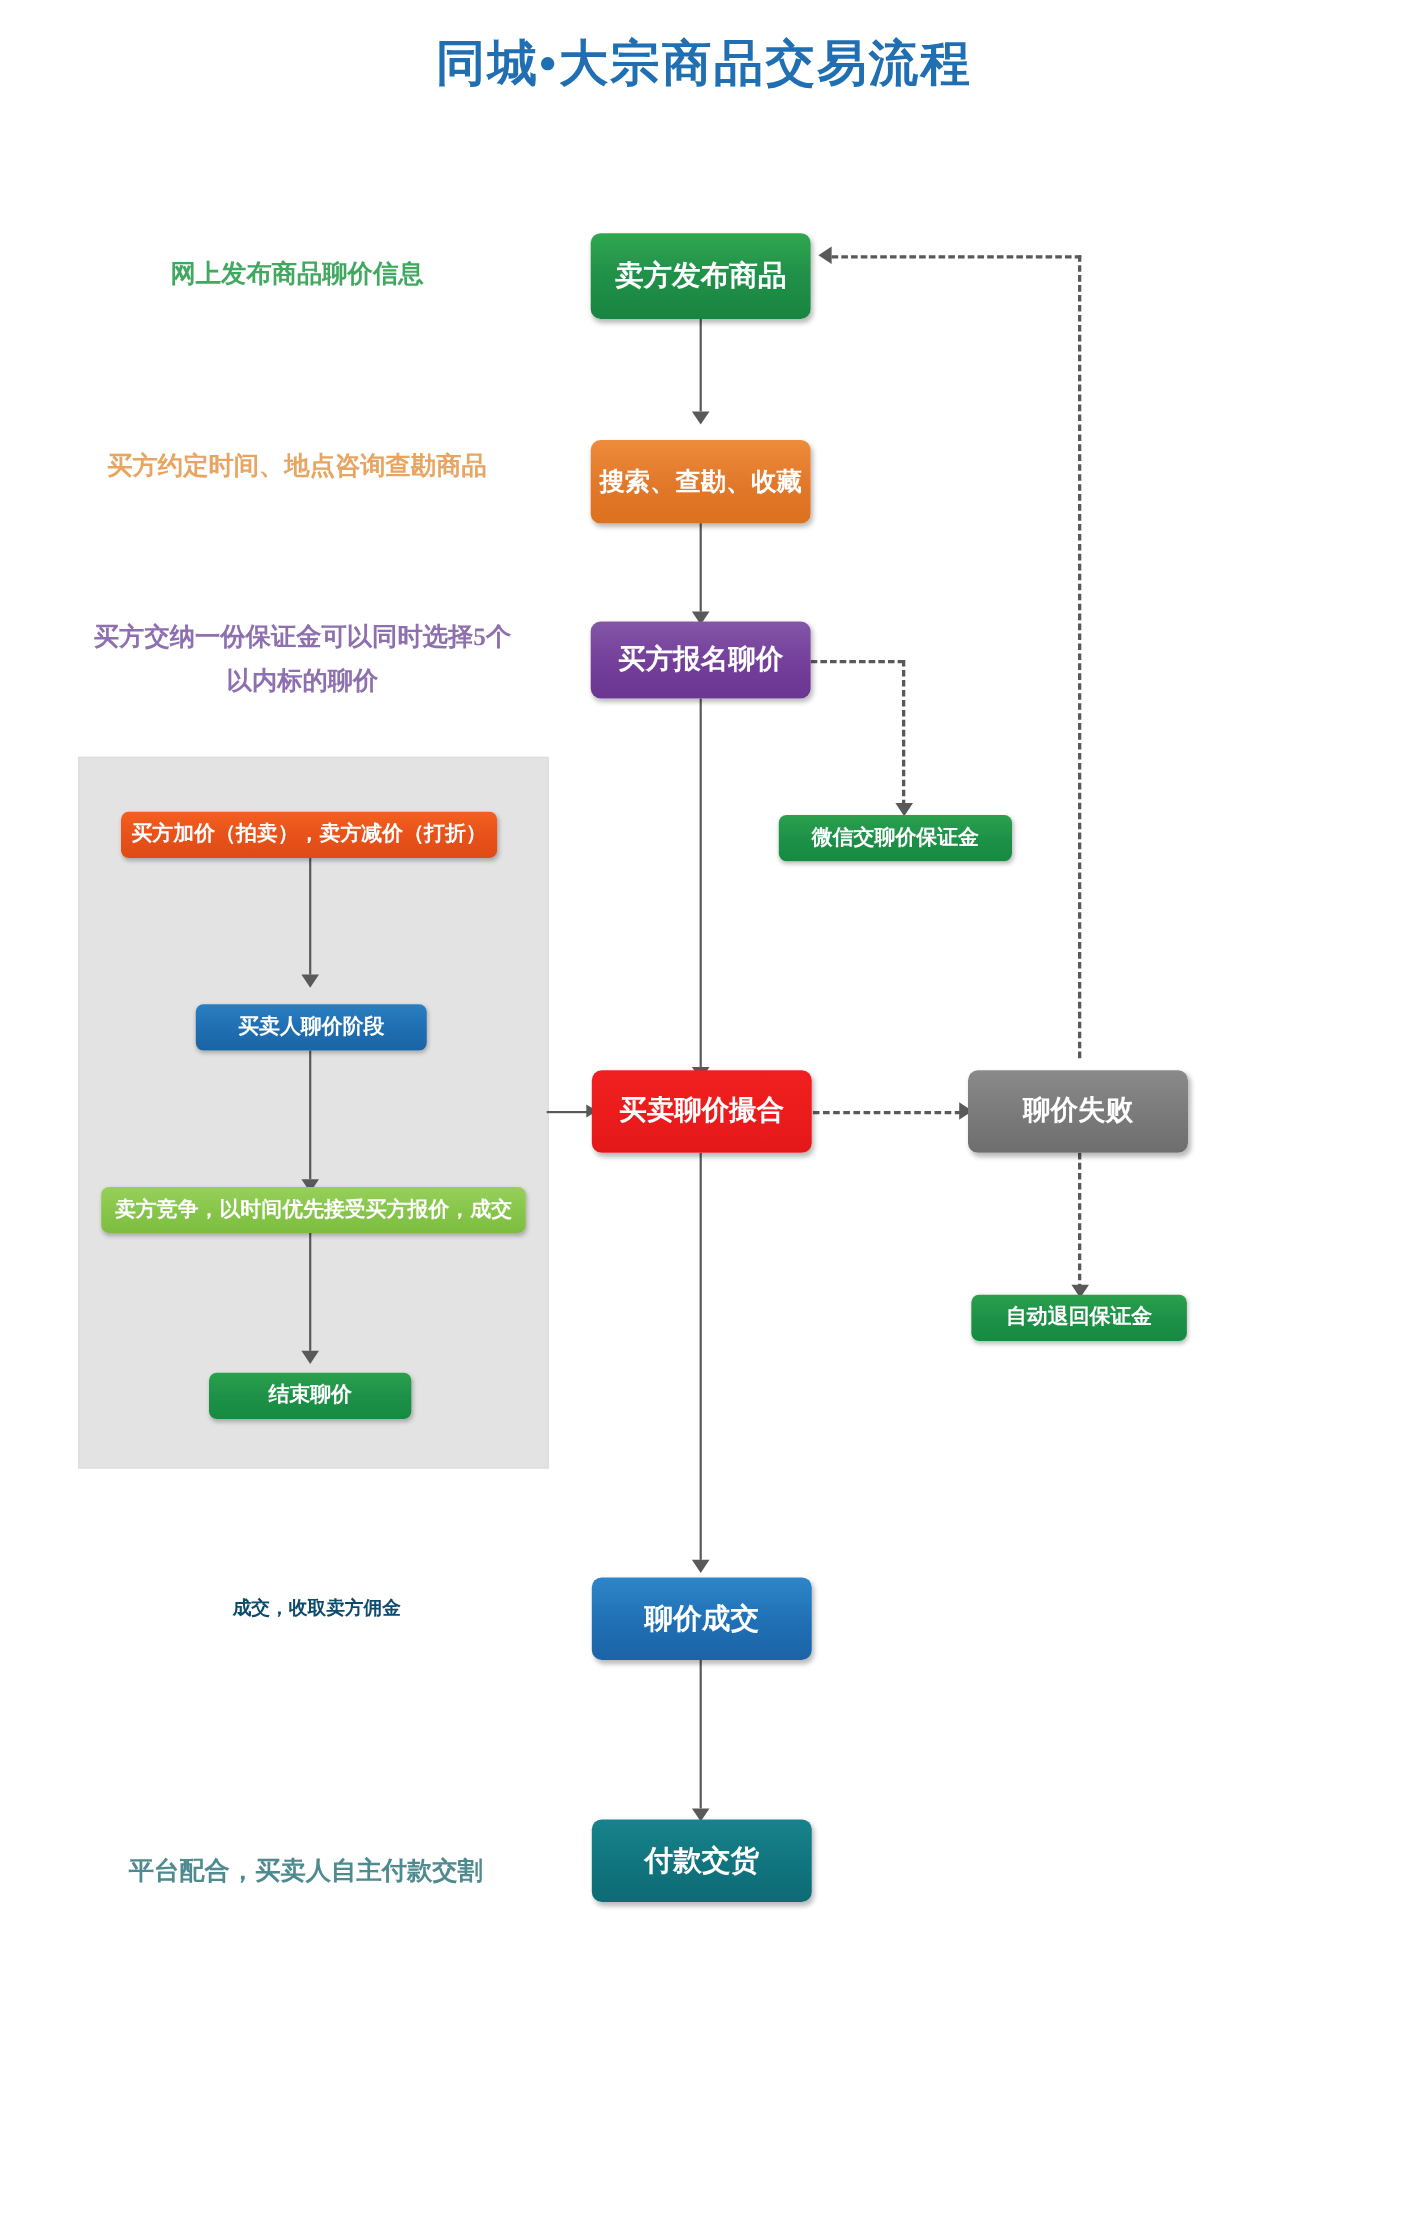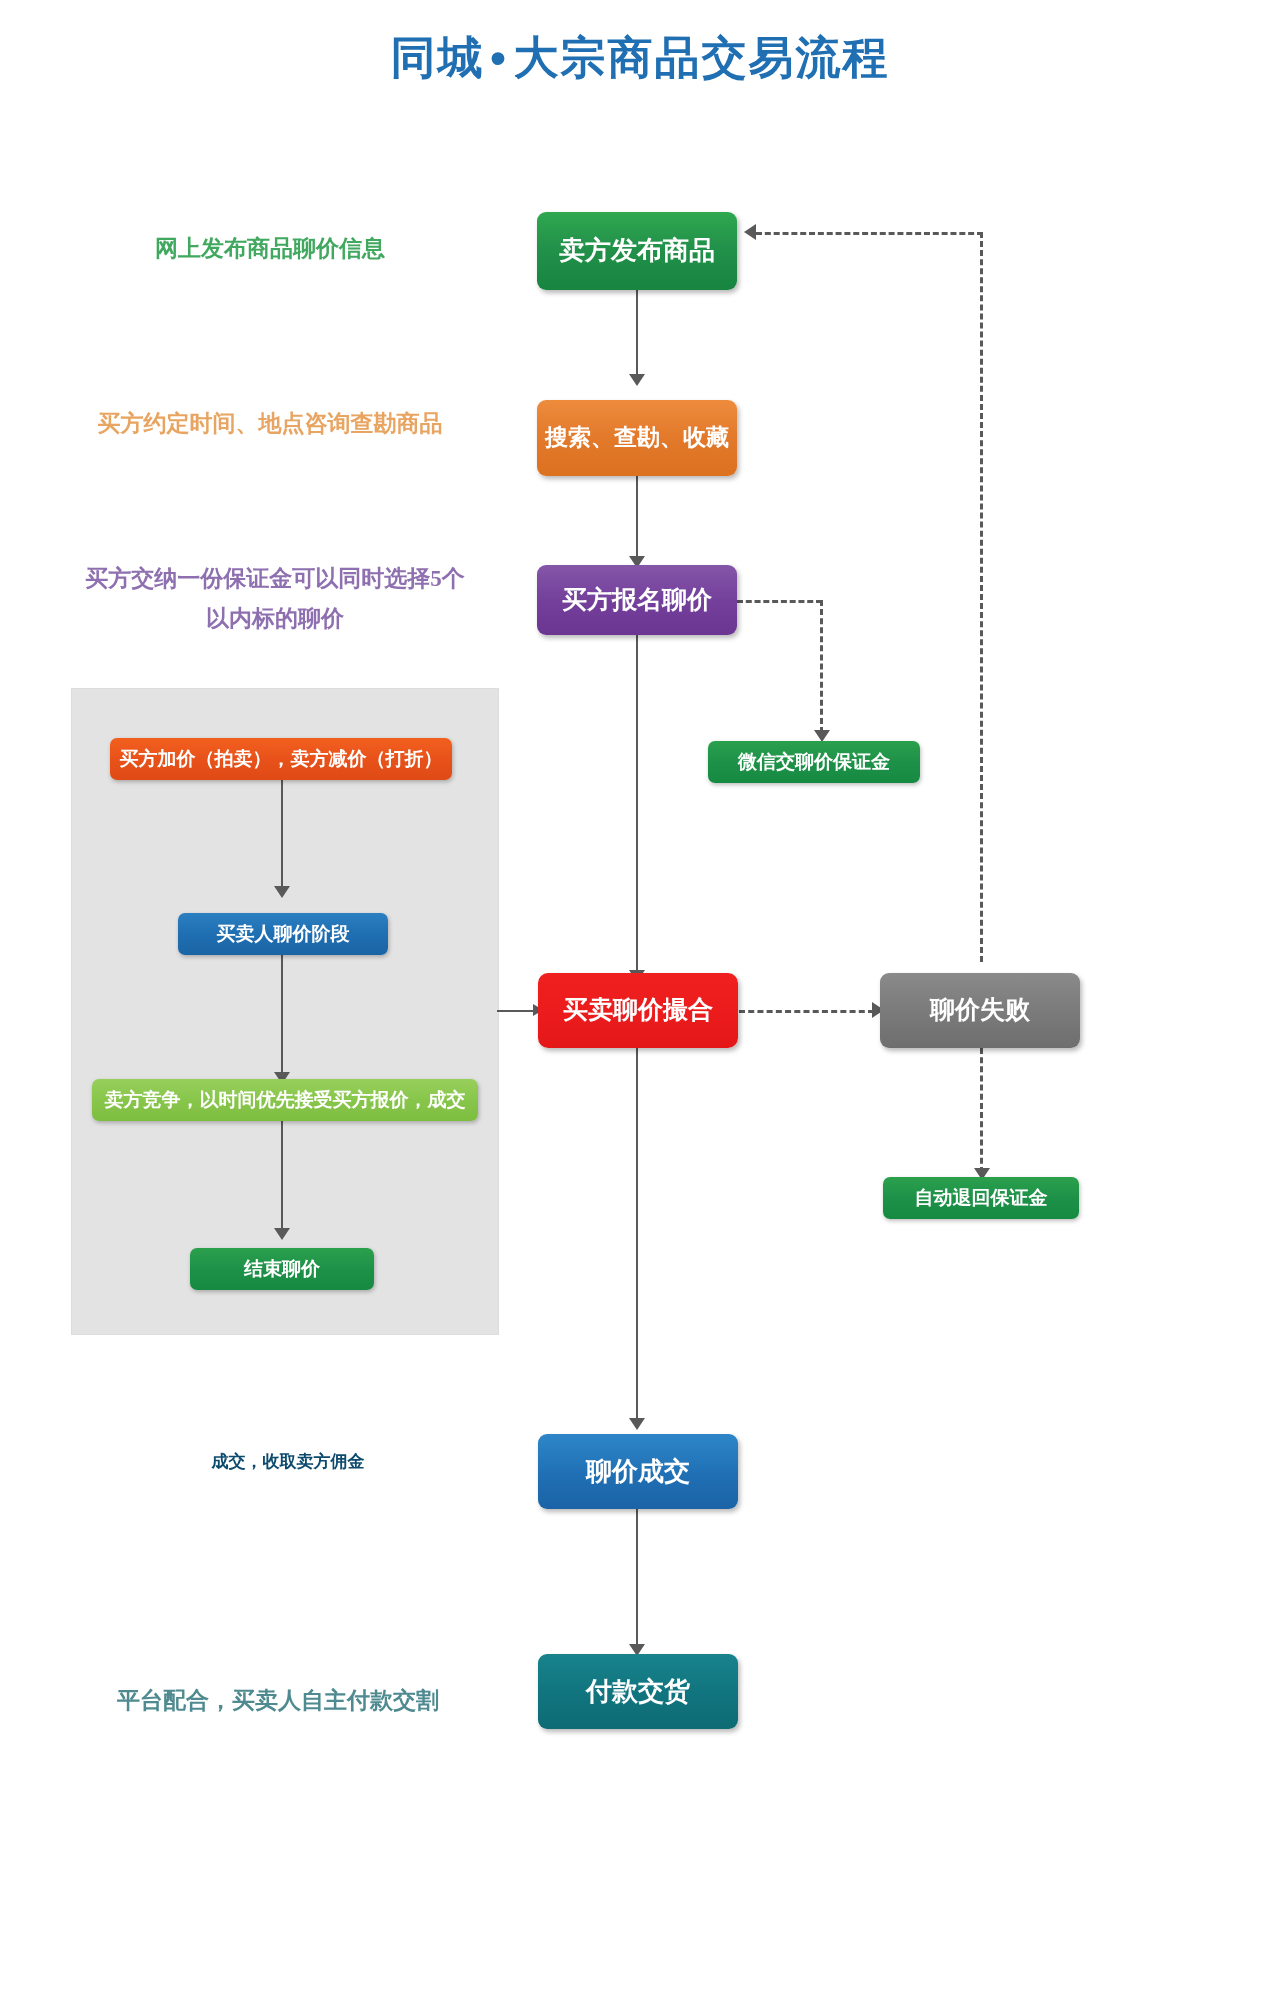--- a/index.html
+++ b/index.html
@@ -24,21 +24,21 @@
   .title {
     position: absolute;
     left: 0;
     top: 28px;
     width: 1280px;
     text-align: center;
     font-size: 45px;
     font-weight: bold;
     color: #1F6FB2;
     letter-spacing: 2px;
-    font-family: Liberation Mono, monospace;
+    font-family: Liberation Serif, serif;
   }
 
   
   .panel {
     position: absolute;
     background: #E3E3E3;
     border: 1px solid #DCDCDC;
   }
 
   
@@ -56,21 +56,21 @@
     box-shadow: 2px 3px 5px rgba(0,0,0,0.28);
     font-family: "Liberation Serif", "DejaVu Serif", serif;
   }
   .node.sm { border-radius: 7px; box-shadow: 1px 2px 4px rgba(0,0,0,0.26); }
 
   
   .fill-green      { background: linear-gradient(180deg,#2FA84F 0%,#22914A 45%,#17853F 100%); }
   .fill-green2     { background: linear-gradient(180deg,#2BA04C 0%,#1E9149 50%,#168A41 100%); }
   .fill-orange     { background: linear-gradient(180deg,#EE8C3C 0%,#E2792B 50%,#DC711F 100%); }
   .fill-purple     { background: linear-gradient(180deg,#8456A8 0%,#74409B 50%,#6B3592 100%); }
-  .fill-red        { background: linear-gradient(180deg,#F01F20 0%,#EC1C1D 50%,#E41718 100%); border-radius: 10px; }
+  .fill-red        { background: linear-gradient(180deg,#F01F20 0%,#EC1C1D 50%,#E41718 100%); }
   .fill-redorange  { background: linear-gradient(180deg,#F2601F 0%,#E8521A 50%,#DF4A15 100%); }
   .fill-blue       { background: linear-gradient(180deg,#2A7FC1 0%,#1F6FB2 50%,#1A64A4 100%); }
   .fill-blue2      { background: linear-gradient(180deg,#2D86C8 0%,#206FB4 55%,#1B63A6 100%); }
   .fill-lightgreen { background: linear-gradient(180deg,#97CF5B 0%,#88C64B 50%,#7CBD3F 100%); }
   .fill-grey       { background: linear-gradient(180deg,#8A8A8A 0%,#7B7B7B 50%,#6E6E6E 100%); }
   .fill-teal       { background: linear-gradient(180deg,#18838C 0%,#11757F 50%,#0D6B74 100%); }
 
   
   .label {
     position: absolute;

